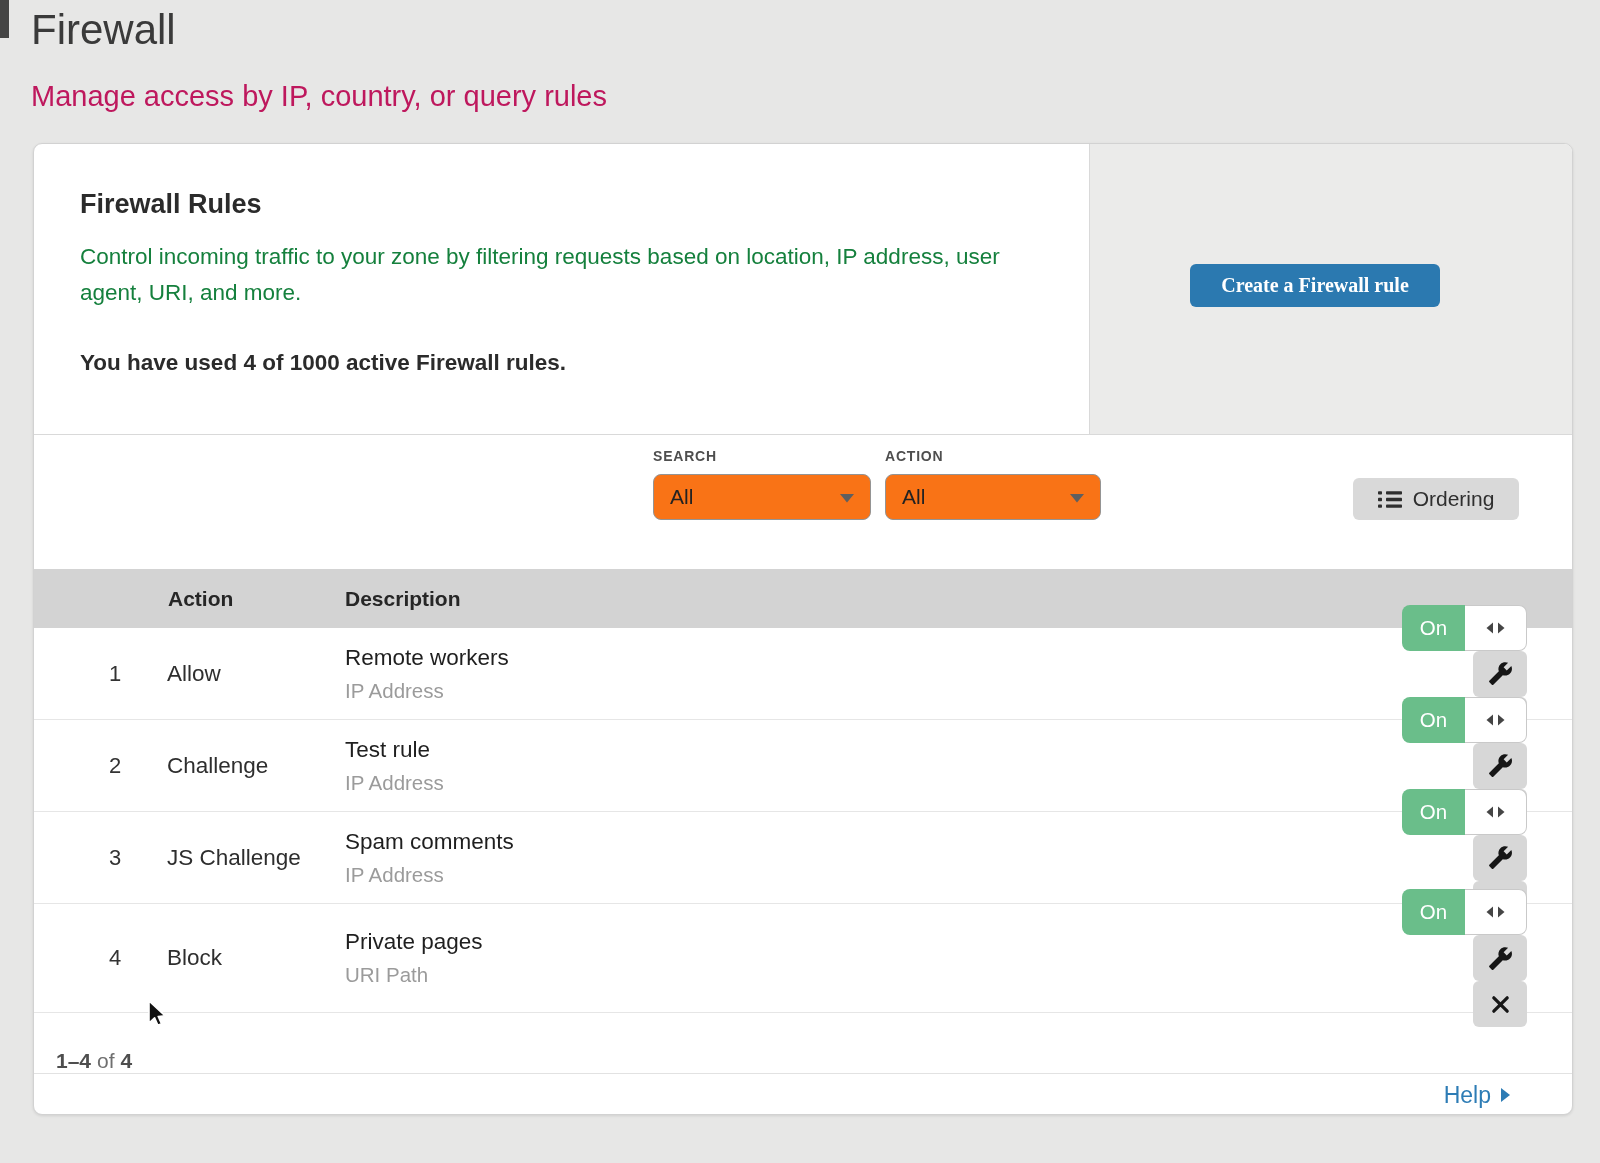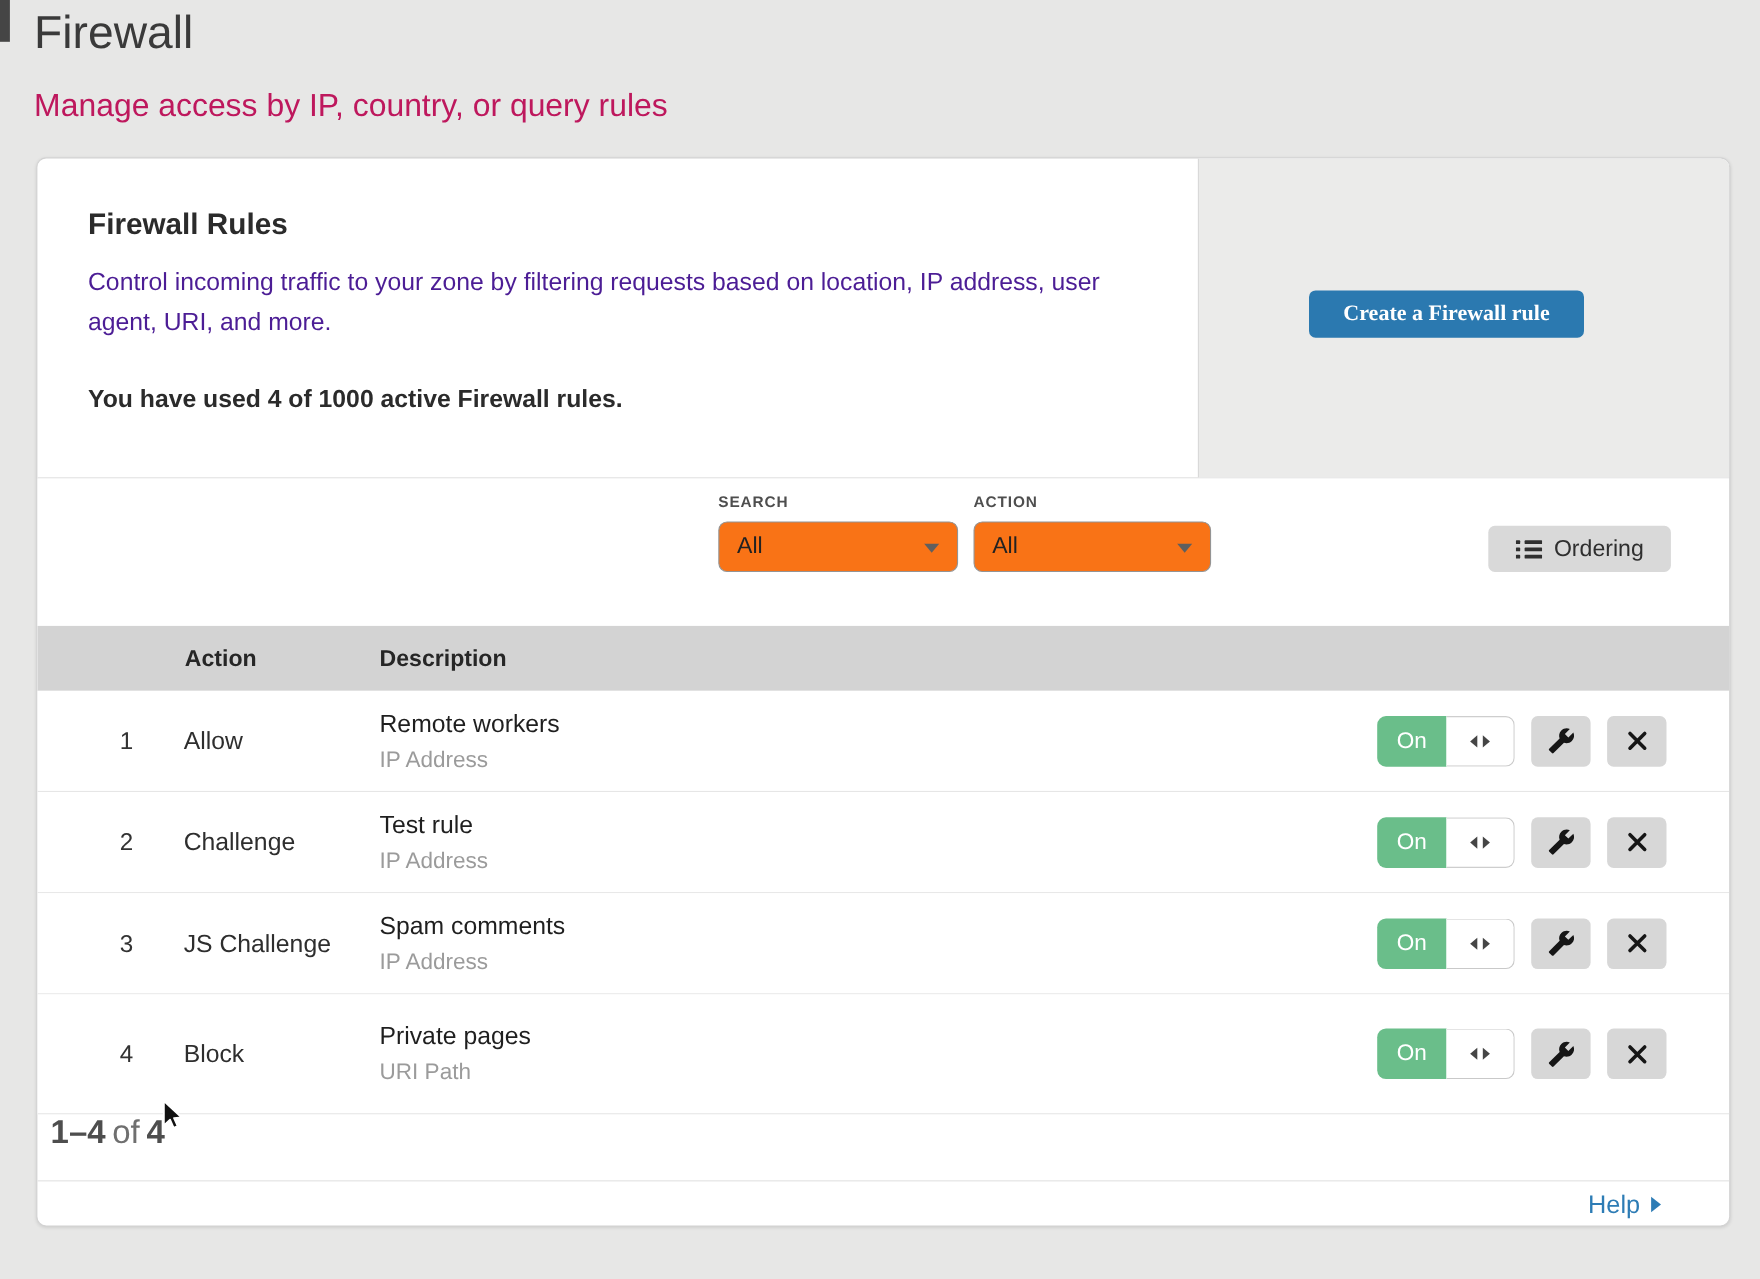--- a/index.html
+++ b/index.html
@@ -29,21 +29,21 @@
   .info-right {
     position: absolute; right: 0; top: 0; width: 483px; height: 290px;
     background: #ebebea; border-left: 1px solid #d9d9d9;
   }
   .create-btn {
     position: absolute; left: 100px; top: 120px; width: 250px; height: 43px;
     background: var(--accent-blue); color: #fff; font-size: 20px; font-weight: 700;
     border: none; border-radius: 6px; font-family: Liberation Serif, serif; cursor: pointer;
   }
   .info-heading { position: absolute; left: 46px; top: 45px; font-size: 27px; font-weight: 700; color: #2b2b2b; }
-  .info-desc { position: absolute; left: 46px; top: 95px; width: 950px; font-size: 22.5px; line-height: 36px; color: #4c1d95; }
+  .info-desc { position: absolute; left: 46px; top: 95px; width: 950px; font-size: 22.5px; line-height: 36px; color: #15803d; }
   .info-usage { position: absolute; left: 46px; top: 206px; font-size: 22.5px; font-weight: 700; color: #2b2b2b; }
 
   
   .filters { position: relative; height: 134px; background: #fff; }
   .filter-label { display: block; font-size: 14px; font-weight: 700; letter-spacing: .8px; color: #4e4e4e; margin-bottom: 10px; }
   .f-search { position: absolute; left: 22px; top: 13px; }
   .search-box { position: relative; width: 585px; height: 46px; border: 1px solid #949494; border-radius: 8px; background: #fff; }
   .search-box .mag { position: absolute; left: 15px; top: 12px; }
   .search-box input {
     position: absolute; inset: 0; width: 100%; height: 100%;
@@ -74,40 +74,40 @@
   .th-desc { left: 311px; }
 
   .row { position: relative; height: 92px; border-bottom: 1px solid #e6e6e6; background: #fff; }
   .row:last-child { height: 109px; }
   .num { position: absolute; left: 58px; width: 46px; text-align: center; top: 50%; transform: translateY(-50%); font-size: 22px; color: #333; }
   .action-cell { position: absolute; left: 133px; top: 50%; transform: translateY(-50%); font-size: 22.5px; color: #2e2e2e; }
   .desc-cell { position: absolute; left: 311px; top: 50%; transform: translateY(-50%); }
   .desc-title { font-size: 22.5px; color: #1f1f1f; margin-bottom: 8px; }
   .desc-sub { font-size: 20.5px; color: #9b9b9b; }
 
-  .controls { position: absolute; right: 57px; top: 50%; transform: translateY(-50%); display: flex; align-items: flex-start; }
+  .controls { position: absolute; right: 45px; top: 50%; transform: translateY(-50%); display: flex; align-items: flex-end; flex-direction: column; }
   .toggle { display: flex; height: 46px; cursor: pointer; }
   .toggle-on {
     width: 63px; background: var(--toggle-green); color: #fff; font-size: 20.5px;
     display: flex; align-items: center; justify-content: center; border-radius: 8px 0 0 8px;
   }
   .toggle-off {
     width: 62px; background: #fff; border: 1px solid #c9c9c9; border-left: none;
     border-radius: 0 8px 8px 0; display: flex; align-items: center; justify-content: center;
   }
   .icon-btn {
     width: 54px; height: 46px; background: #d7d7d7; border: none; border-radius: 6px;
     display: flex; align-items: center; justify-content: center; margin-left: 15px; cursor: pointer;
   }
 
   
   .pagination {
     height: 61px; border-bottom: 1px solid #e2e2e2;
-    display: flex; align-items: flex-start; padding-left: 12px;
-    font-size: 30px; color: #6f6f6f;
+    display: flex; align-items: flex-end; padding-left: 22px;
+    font-size: 21px; color: #6f6f6f;
   }
   .pagination span { margin-right: 6px; }
   .pagination .strong { font-weight: 700; color: #4e4e4e; }
   .help-bar { height: 42px; display: flex; align-items: center; justify-content: flex-end; padding-right: 61px; }
   .help-link {
     display: flex; align-items: center; gap: 9px;
     color: var(--help-blue); font-size: 23px; font-weight: 500; text-decoration: none; cursor: pointer;
   }
 
   .cursor { position: absolute; left: 147px; top: 1000px; z-index: 10; pointer-events: none; }

